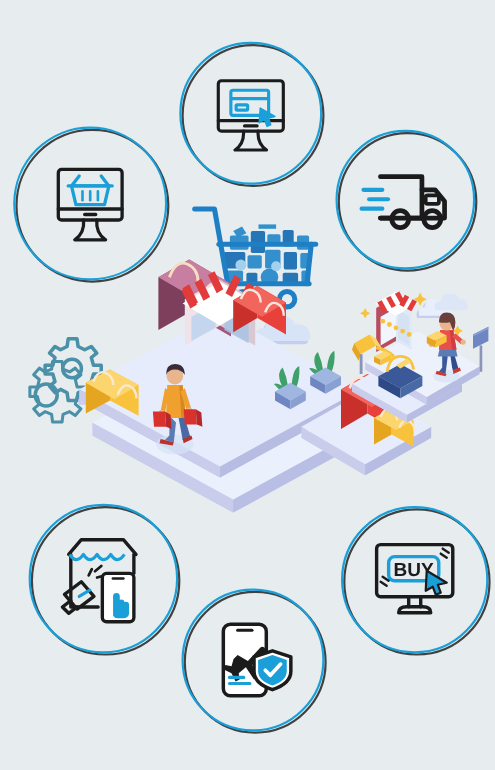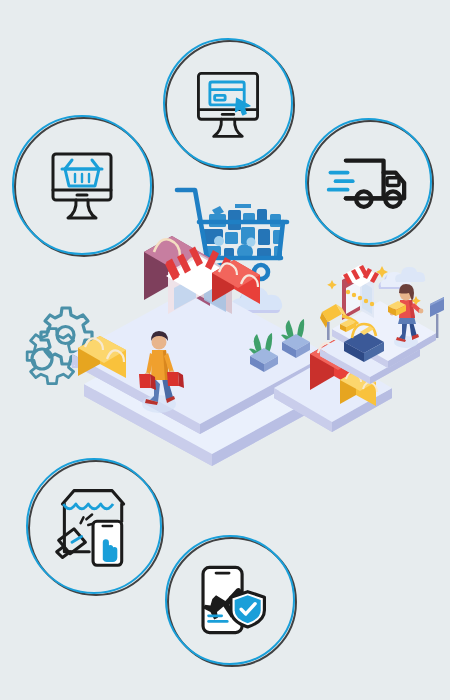--- a/index.html
+++ b/index.html
@@ -487,14 +487,39 @@
 
         <g>
           <path d="M62 34 L80 40 V54 q0 12 -18 18 q-18 -6 -18 -18 V40 Z" fill="#ffffff" stroke="#1b1b1b" stroke-width="3.4" stroke-linejoin="round"></path>
           <path d="M62 38 L76 43 V54 q0 9 -14 14 q-14 -5 -14 -14 V43 Z" fill="#1a9fd9"></path>
           <path d="M55 53 L60 58 L70 47" fill="none" stroke="#ffffff" stroke-width="3.6" stroke-linecap="round" stroke-linejoin="round"></path>
         </g>
       </svg>
     </div>
   </div>
 
+  <div class="badge" style="left:310px;top:460px;width:134px;height:134px;">
+    <div class="ring shadow"></div>
+    <div class="ring main"></div>
+    <div class="glyph">
+      <svg width="92" height="82" viewBox="0 0 100 90">
+        <g fill="none" stroke="#1b1b1b" stroke-width="3.4" stroke-linejoin="round" stroke-linecap="round">
+          <rect x="12" y="10" width="76" height="52" rx="4"></rect>
+          <path d="M44 62 V72"></path>
+          <path d="M56 62 V72"></path>
+          <path d="M34 78 q0 -6 8 -6 h16 q8 0 8 6 z"></path>
+        </g>
+        <rect x="24" y="22" width="50" height="24" rx="6" fill="none" stroke="#1a9fd9" stroke-width="3.4"></rect>
+        <text class="t" x="49" y="41" text-anchor="middle" font-size="19" fill="#1b1b1b">BUY</text>
+        <g>
+          <path d="M62 36 L82 48 L73 50 L76 58 L71 60 L68 52 L61 56 Z" fill="#1a9fd9" stroke="#1b1b1b" stroke-width="2.2" stroke-linejoin="round"></path>
+        </g>
+        <g stroke="#1b1b1b" stroke-width="2.4" stroke-linecap="round">
+          <path d="M78 14 L84 18"></path>
+          <path d="M76 19 L82 23"></path>
+          <path d="M18 42 L24 46"></path>
+          <path d="M16 47 L22 51"></path>
+        </g>
+      </svg>
+    </div>
+  </div>
 
 </div>
 
 </body></html>

